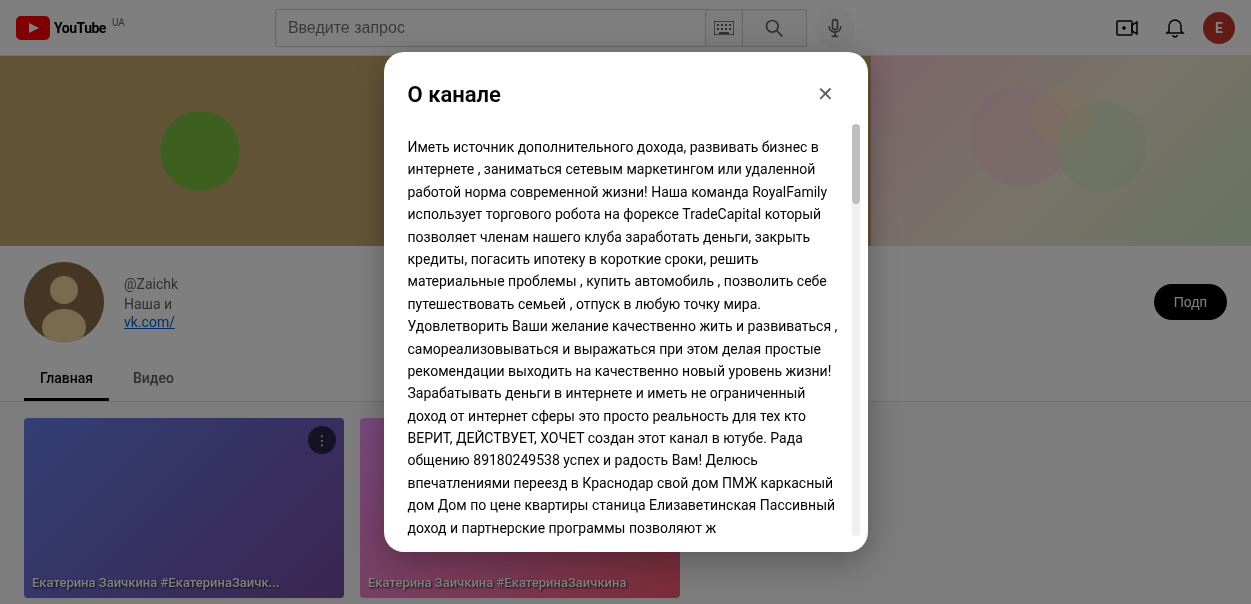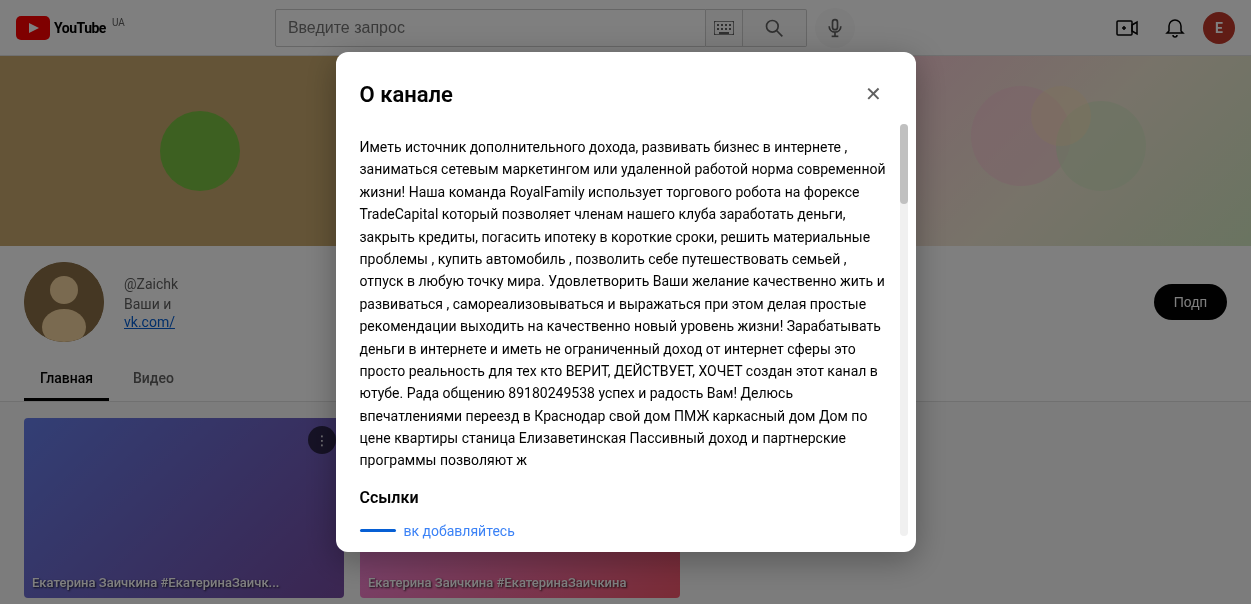--- a/index.html
+++ b/index.html
@@ -308,22 +308,22 @@
       position: fixed;
       top: 0; left: 0; right: 0; bottom: 0;
       background: rgba(0,0,0,0.5);
       z-index: 100;
       display: flex;
       align-items: center;
       justify-content: center;
     }
     .modal {
       background: #fff;
-      border-radius: 12px;
-      width: 580px;
+      border-radius: 20px;
+      width: 484px;
       max-height: 500px;
       position: relative;
       display: flex;
       flex-direction: column;
       box-shadow: 0 8px 32px rgba(0,0,0,0.3);
     }
     .modal-header {
       display: flex;
       align-items: center;
       justify-content: space-between;
@@ -485,21 +485,21 @@
   <div class="channel-info">
     <div class="channel-avatar">
       <svg width="80" height="80" viewBox="0 0 80 80">
         <circle cx="40" cy="40" r="40" fill="#8B6F47"></circle>
         <circle cx="40" cy="28" r="14" fill="#f5d5a0"></circle>
         <ellipse cx="40" cy="65" rx="22" ry="18" fill="#f5d5a0"></ellipse>
       </svg>
     </div>
     <div class="channel-details">
       <div class="channel-handle">@Zaichk</div>
-      <div class="channel-desc">Ваши и</div>
+      <div class="channel-desc">Наша и</div>
       <a class="channel-link" href="#">vk.com/</a>
     </div>
     <button class="subscribe-btn">Подп</button>
   </div>
 
   <div class="channel-tabs">
     <span class="tab-item active">Главная</span>
     <span class="tab-item">Видео</span>
   </div>
 

